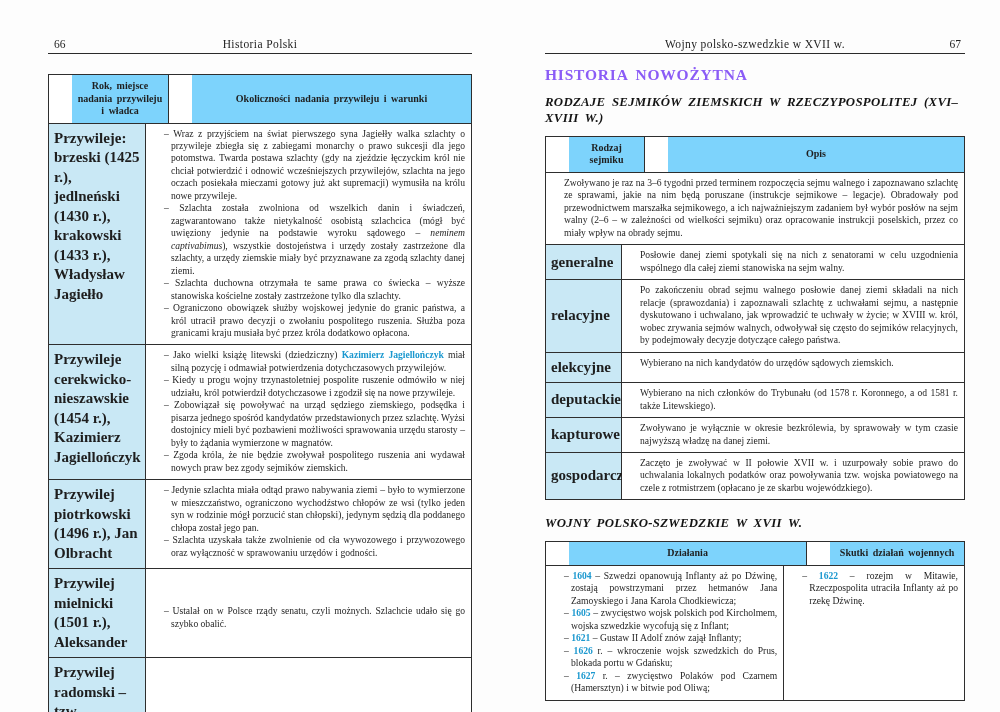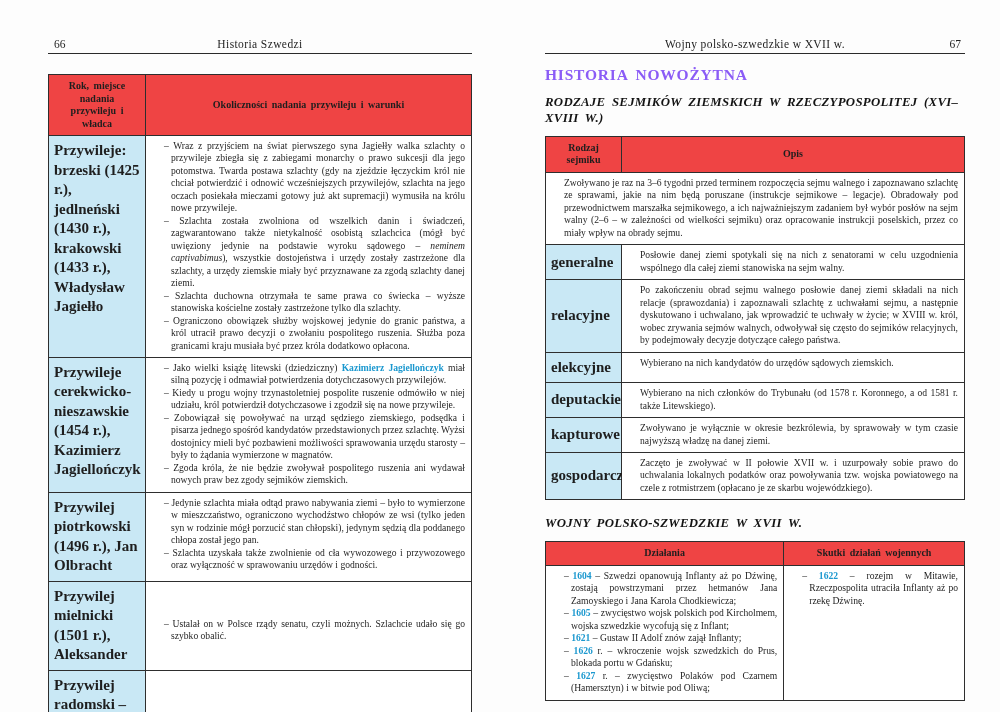--- a/index.html
+++ b/index.html
@@ -13,23 +13,23 @@
   .running .rh-title { display:block; text-align:center; font-size:11.5px; letter-spacing:.4px; }
   .running .rh-num { position:absolute; top:38px; font-size:11.5px; }
   #left-page  .rh-num { left:6px; }
   #right-page .rh-num { right:4px; }
   .rule { border-bottom:1.6px solid #2a2a2a; margin-top:3px; }
 
   
   .btable { border:1.4px solid #2e2e2e; background:#fff; }
   .trow { display:flex; border-top:1px solid #2e2e2e; align-items:stretch; }
   .trow:first-child { border-top:none; }
-  .hcell { background:#ef4444; font-weight:bold; text-align:center;
+  .hcell { background:#7dd3fc; font-weight:bold; text-align:center;
            display:flex; align-items:center; justify-content:center;
-           font-size:10px; line-height:1.25; padding:5px 16px; word-spacing:2px; }
+           font-size:10px; line-height:1.25; padding:5px 4px; word-spacing:2px;margin-left:23px; }
   .kcell { background:#c9e8f5; font-weight:bold; font-size:15px; line-height:1.3;
            padding:5px 5px; }
   .dcell { background:#fff; flex:1; font-size:9.6px; line-height:1.3;
            padding:4px 6px 5px 18px; text-align:justify; }
   .dcell p { padding-left:7px; text-indent:-7px; }
   .vline { border-right:1px solid #2e2e2e; }
 
   
   .whocol { width:97px; flex:0 0 97px; }
 
@@ -49,21 +49,21 @@
                word-spacing:3px; line-height:1.25; margin-top:11px;font-style:italic; }
   .mt { margin-top:9px; }
   .mt2 { margin-top:16px; }
 </style>
 </head>
 <body>
 
 <div class="page" id="left-page">
   <div class="running">
     <span class="rh-num">66</span>
-    <span class="rh-title">Historia Szwedzi</span>
+    <span class="rh-title">Historia Polski</span>
     <div class="rule"></div>
   </div>
 
   <div class="btable mt2">
     <div class="trow">
       <div class="hcell whocol vline">Rok, miejsce nadania przywileju i władca</div>
       <div class="hcell" style="flex:1">Okoliczności nadania przywileju i warunki</div>
     </div>
 
     <div class="trow">

